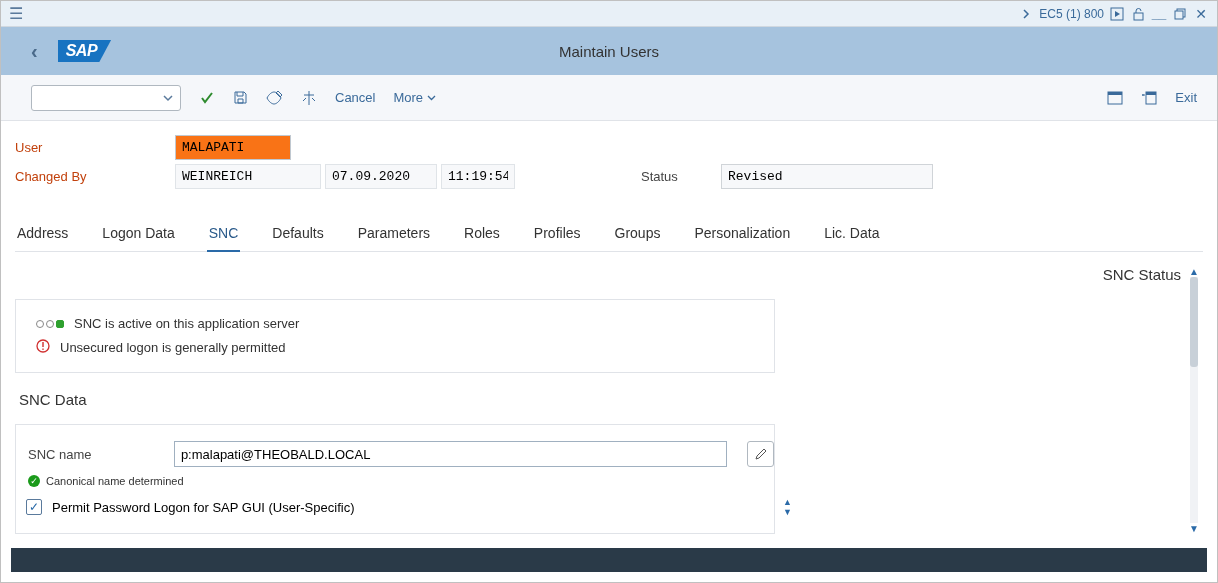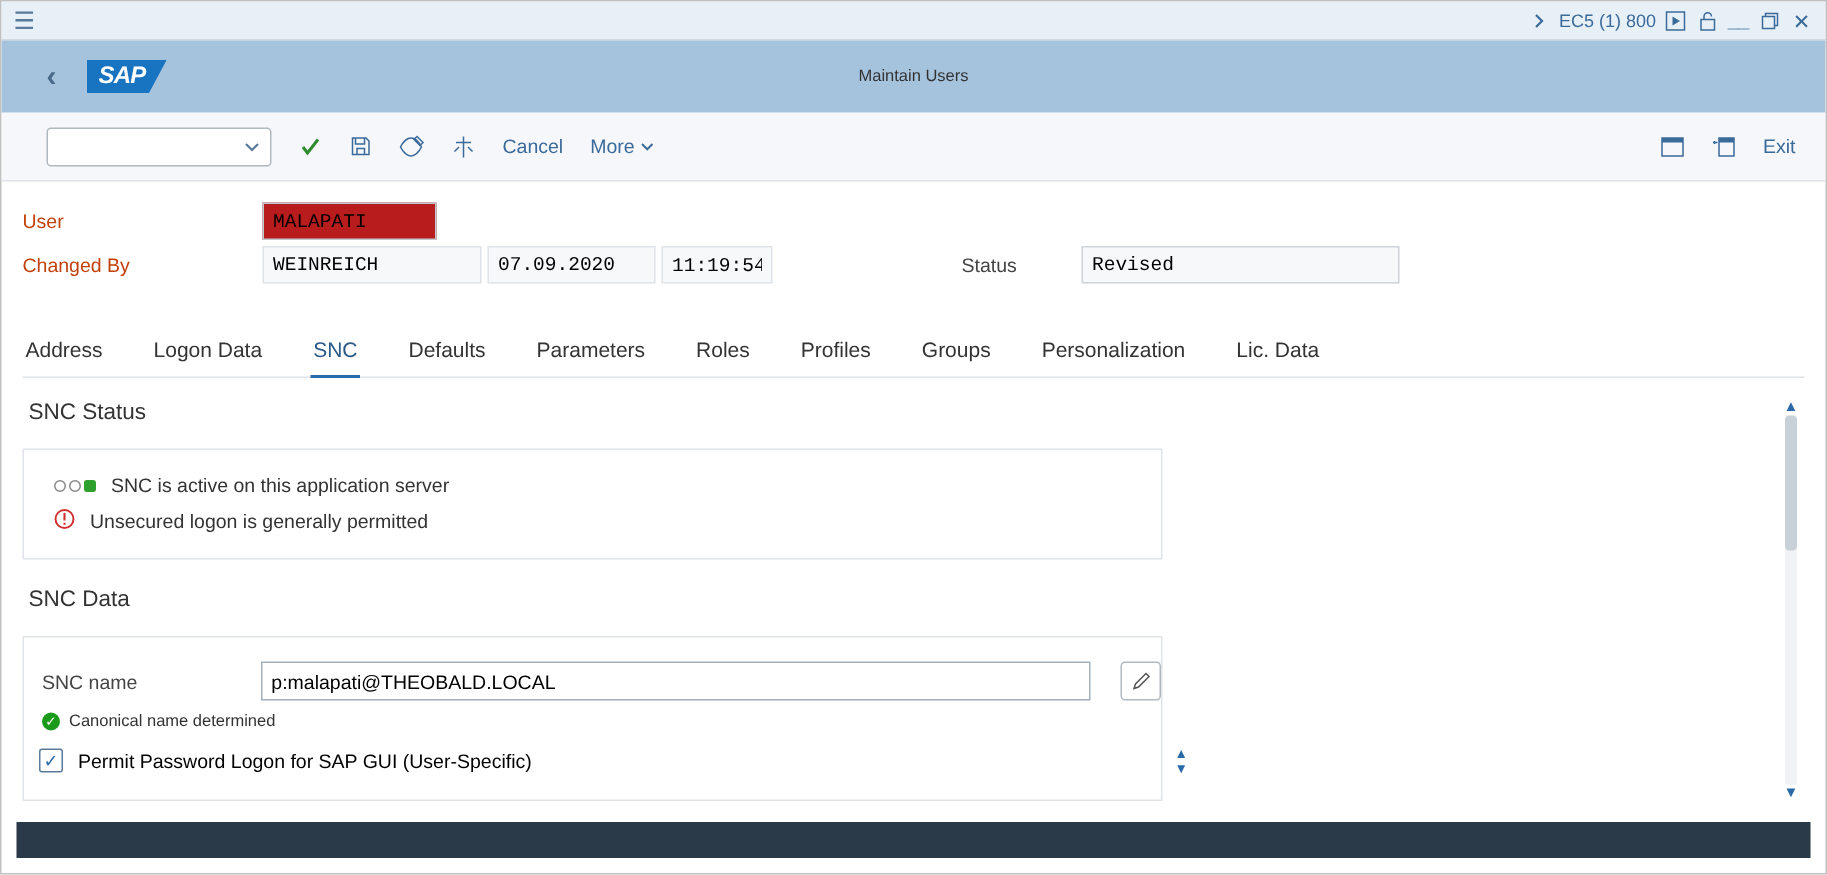--- a/index.html
+++ b/index.html
@@ -44,21 +44,21 @@
       padding:2px 14px 2px 8px;
       font-size:16px;
       clip-path: polygon(0 0, 100% 0, 78% 100%, 0 100%);
       letter-spacing:-0.5px;
     }
     .page-title {
       position:absolute;
       left:50%;
       transform:translateX(-50%);
       color:#333;
-      font-size:11px;
+      font-size:15px;
     }
 
     .toolbar {
       height: 46px;
       background: #f5f7fa;
       border-bottom: 1px solid #e0e3e8;
       display:flex;
       align-items:center;
       padding:0 20px 0 30px;
       gap:18px;
@@ -87,21 +87,21 @@
       position:relative;
     }
     .form-row { display:flex; align-items:center; margin-bottom:4px; }
     .form-label { width:160px; color:#c2410c; font-size:13px; }
     .text-input {
       border:1px solid #c0c8d0;
       height:25px;
       padding:0 6px;
       font-family: "Courier New", monospace;
       font-size:13px;
-      background:#b91c1c;
+      background:#f97316;
     }
     .ro { background:#f7f8fa; border-color:#e0e4e8; }
     .user-input { width:116px; }
     .changedby-input { width:146px; }
     .date-input { width:112px; margin-left:4px; }
     .time-input { width:74px; margin-left:4px; }
     .status-label { margin-left:126px; width:80px; color:#444; }
     .status-input { width:212px; border-color:#d0d4d8; background:#f7f8fa; }
 
     .tabs {
@@ -341,21 +341,21 @@
 
   <div class="snc-panels">
     <div class="vscroll">
       <span class="arrow">▲</span>
       <div class="vscroll-track">
           <div class="vscroll-thumb"></div>
         </div>
       <span class="arrow">▼</span>
     </div>
 
-    <div class="panel-title" style="margin-top:14px;">SNC Status</div>
+    <div class="panel-title" style="margin-top:14px;text-align:right;">SNC Status</div>
     <div class="panel" style="width:760px;">
       <div class="status-line">
         <span class="led-group">
           <span class="led off"></span>
             <span class="led off"></span>
             <span class="led green"></span>
         </span>
         <span>SNC is active on this application server</span>
       </div>
       <div class="status-line">

